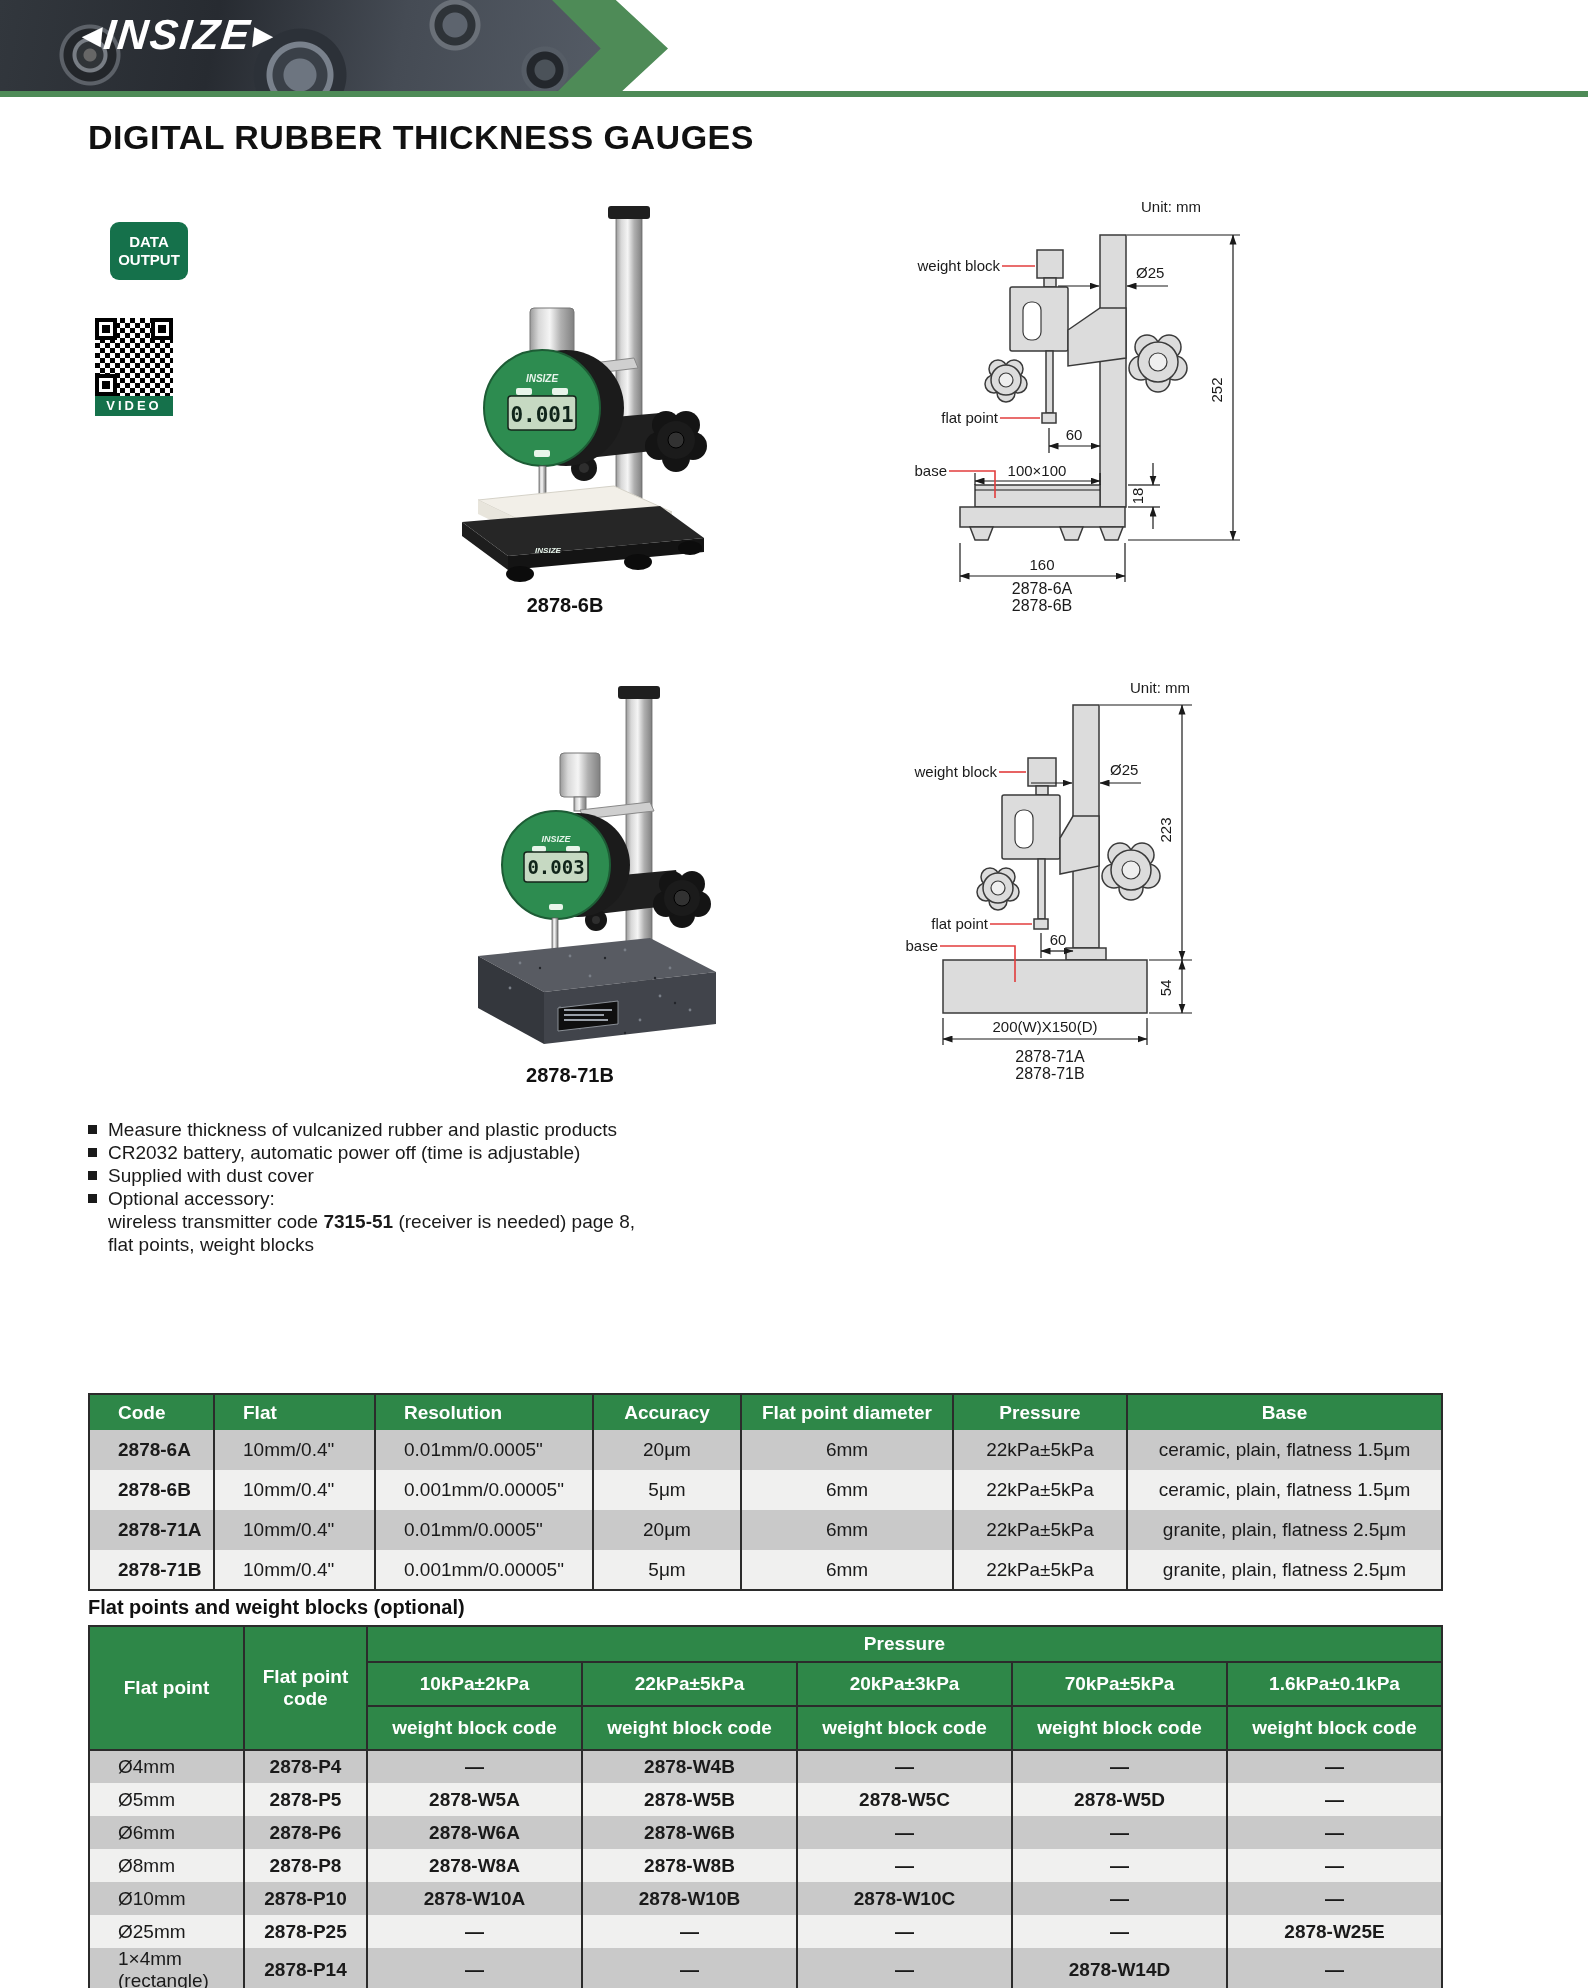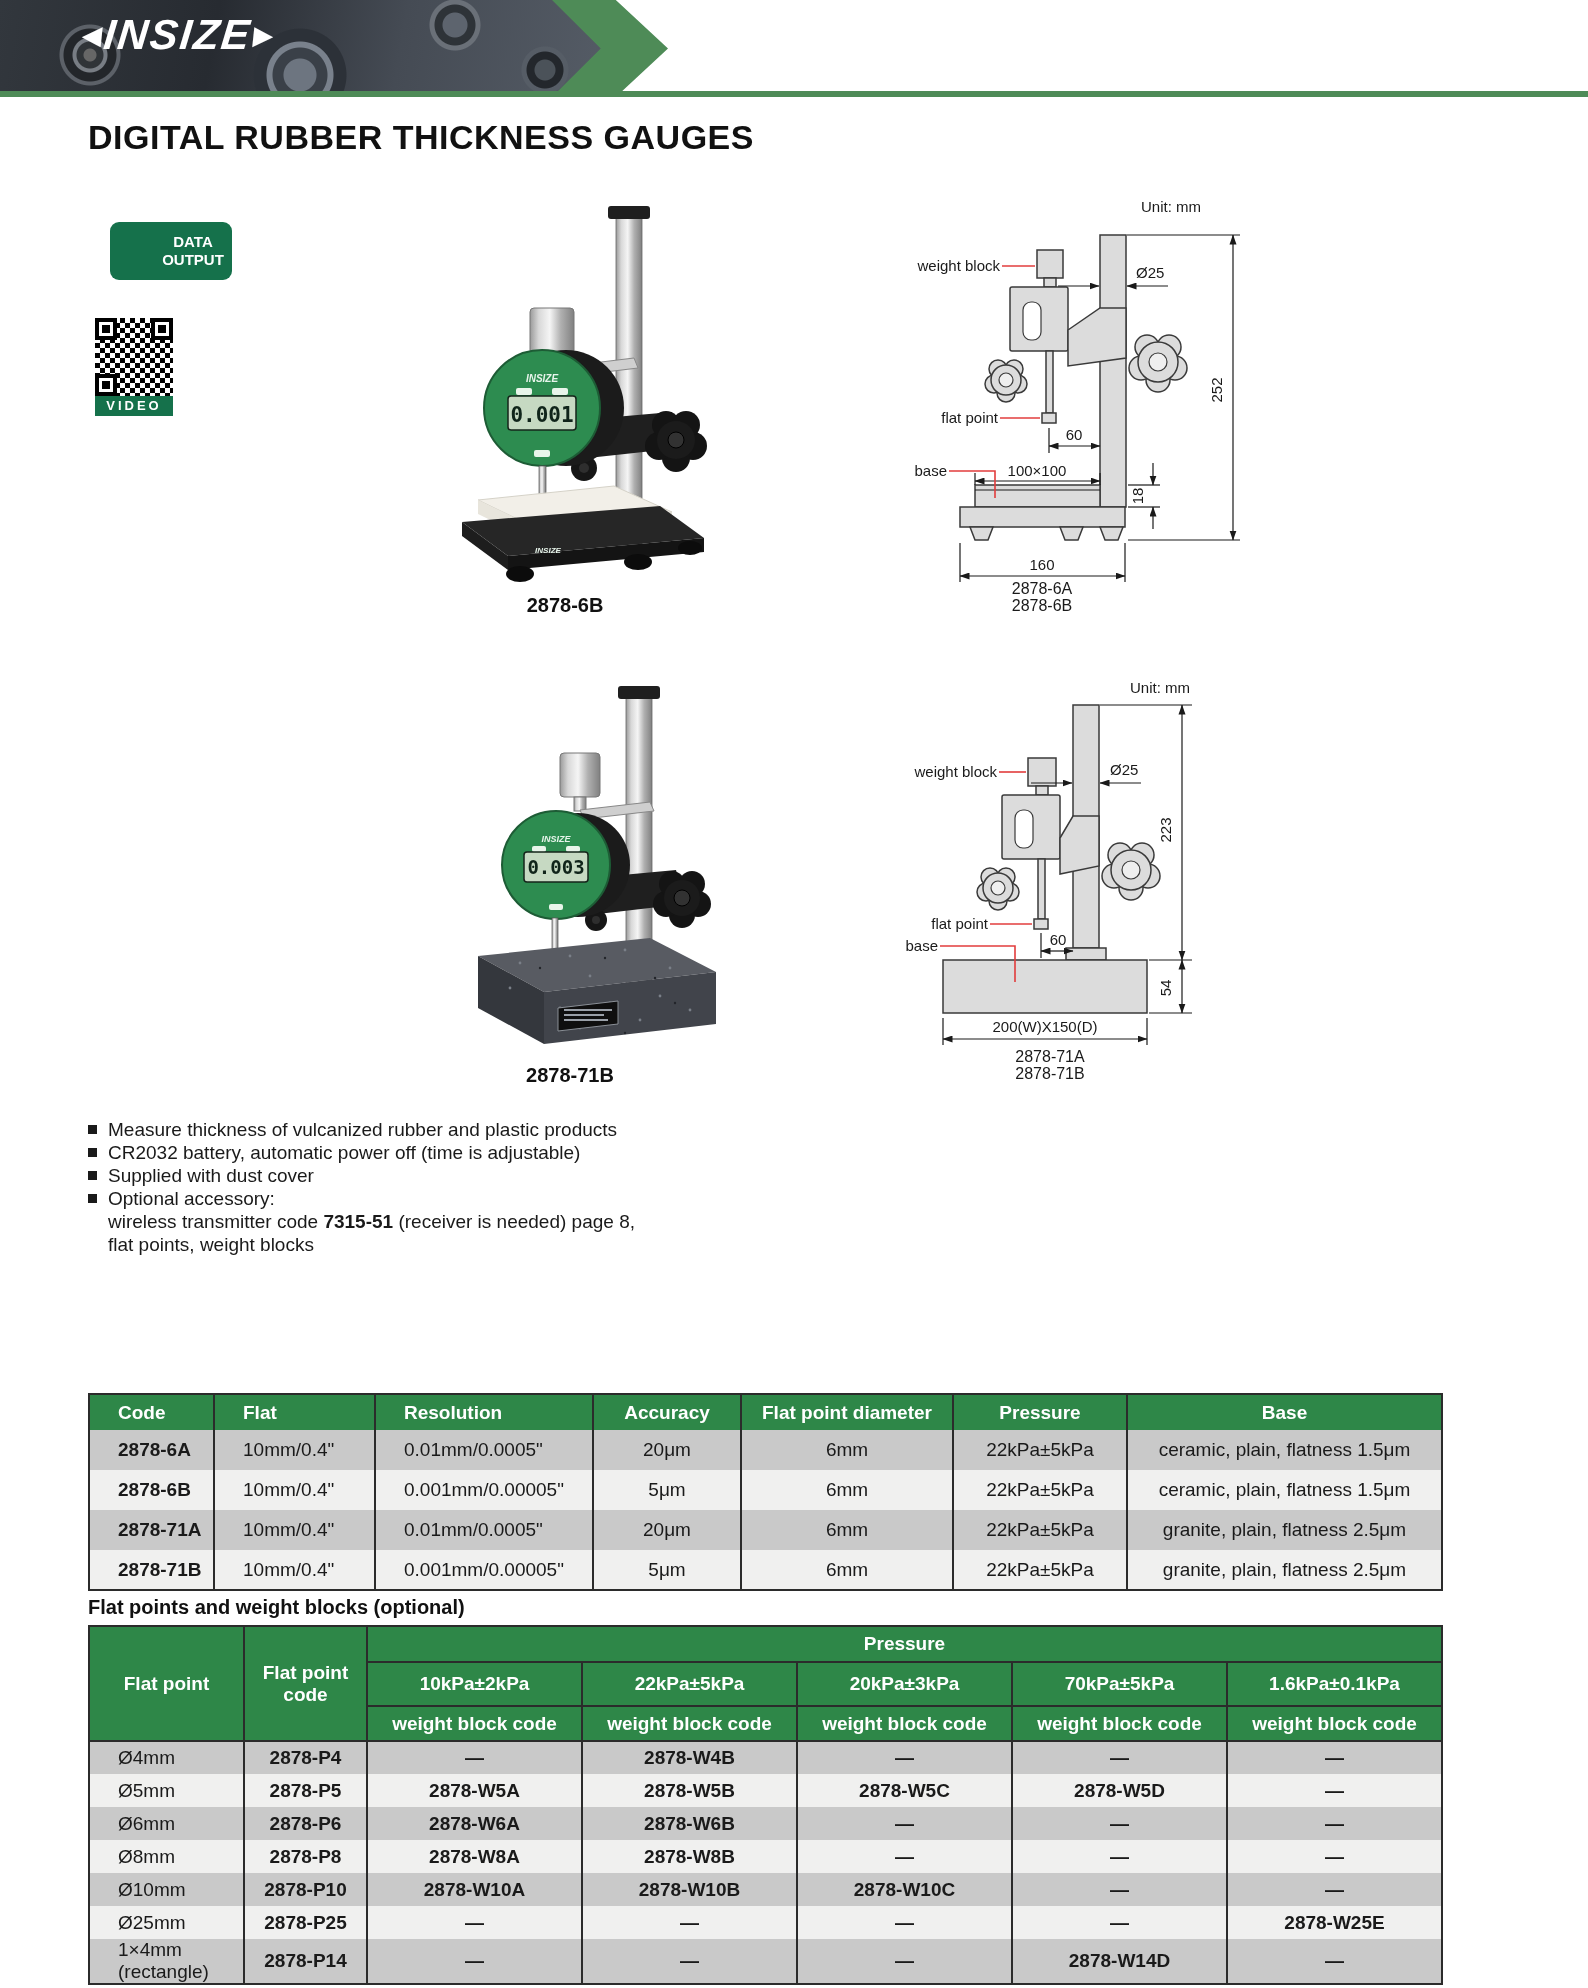--- a/index.html
+++ b/index.html
@@ -20,21 +20,21 @@
   .logo{position:absolute;left:82px;top:14px;display:flex;align-items:center;color:#fff;transform:skewX(-6deg);}
   .logo-arrow{font-family:"DejaVu Sans",sans-serif;font-size:26px;line-height:1;}
   .logo-text{font-size:42px;font-weight:bold;font-style:italic;letter-spacing:2px;line-height:1;margin:0 2px;}
 
   
   .page-title{position:absolute;left:88px;top:118px;font-size:34px;font-weight:bold;letter-spacing:.5px;color:#111;}
 
   
   .data-output{position:absolute;left:110px;top:222px;width:78px;height:58px;border-radius:9px;
     background:var(--badge_green);color:#fff;font-weight:bold;font-size:15px;line-height:18px;
-    display:flex;flex-direction:column;align-items:center;justify-content:center;padding-left:44px;}
+    display:flex;flex-direction:column;align-items:center;justify-content:center;}
   .qr{position:absolute;left:95px;top:318px;width:78px;height:78px;background-color:#fff;
     background-image:linear-gradient(45deg,#000 25%,transparent 25%,transparent 75%,#000 75%),
                      linear-gradient(45deg,#000 25%,transparent 25%,transparent 75%,#000 75%);
     background-size:10px 10px;background-position:0 0,5px 5px;}
   .qf{position:absolute;width:22px;height:22px;border:4px solid #000;background:#fff;box-sizing:border-box;}
   .qf::after{content:"";position:absolute;left:3px;top:3px;width:8px;height:8px;background:#000;}
   .qf.tl{left:0;top:0}.qf.tr{right:0;top:0}.qf.bl{left:0;bottom:0}
   .video-badge{position:absolute;left:95px;top:396px;width:78px;height:20px;background:var(--badge_green);
     color:#fff;font-weight:bold;font-size:13px;letter-spacing:3px;text-align:center;line-height:20px;}
 
@@ -60,21 +60,21 @@
   
   table{border-collapse:collapse;table-layout:fixed;position:absolute;}
   .t1{left:88px;top:1393px;width:1353px;border:2px solid #2b2b2b;}
   .t2{left:88px;top:1625px;width:1353px;border:2px solid #2b2b2b;}
   th,td{border-left:2px solid #2b2b2b;border-right:2px solid #2b2b2b;padding:0 4px;box-sizing:border-box;}
   thead th{background:var(--table_header_green);color:#fff;font-weight:bold;font-size:19px;text-align:center;}
   .t2 thead th{border:2px solid #2b2b2b;}
   .t1 thead th{height:36px;}
   .t2 .hr1 th{height:36px;}
   .t2 .hr2 th{height:44px;}
-  .t2 .hr3 th{height:35px;}
+  .t2 .hr3 th{height:44px;}
   td{font-size:19px;color:#1a1a1a;}
   .t1 td{height:40px;}
   .t2 td{height:33px;}
   tbody tr:nth-child(odd) td{background:var(--row_dark);}
   tbody tr:nth-child(even) td{background:var(--row_light);}
   .l{text-align:left !important;padding-left:28px !important;}
   .c{text-align:center;}
   .b{font-weight:bold;}
   .options-title{position:absolute;left:88px;top:1596px;font-size:20px;font-weight:bold;color:#111;}
 </style>

